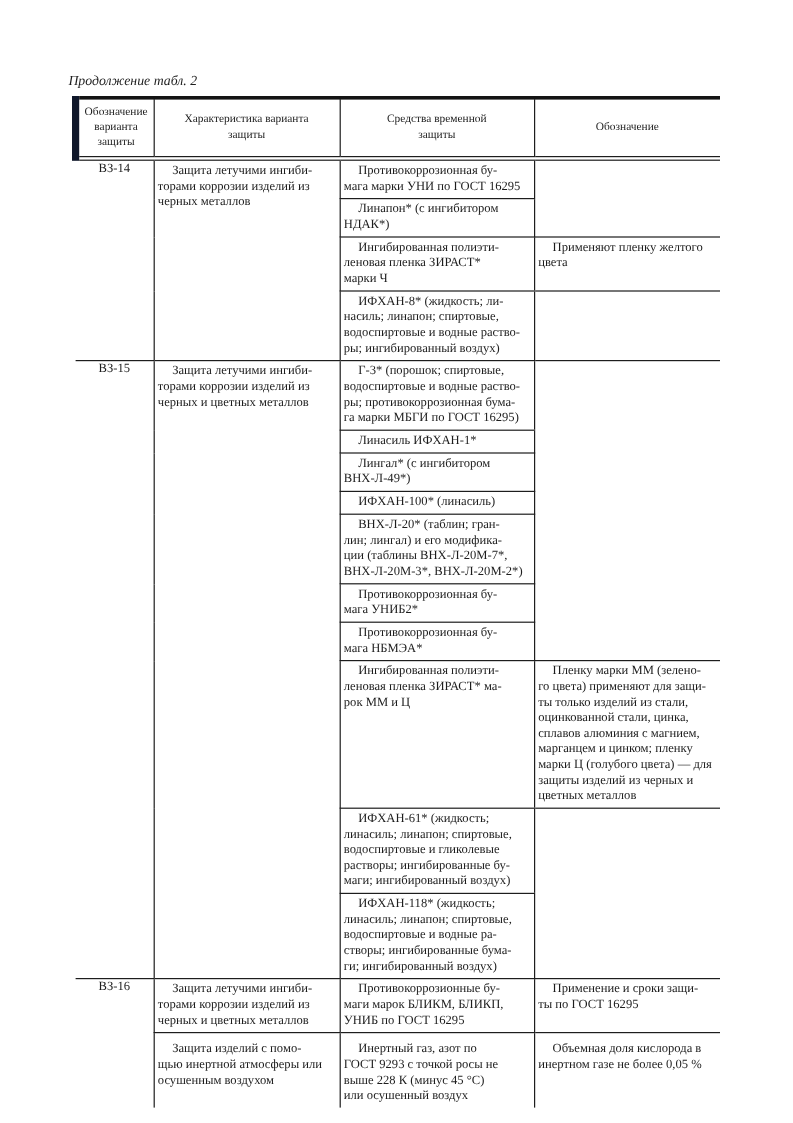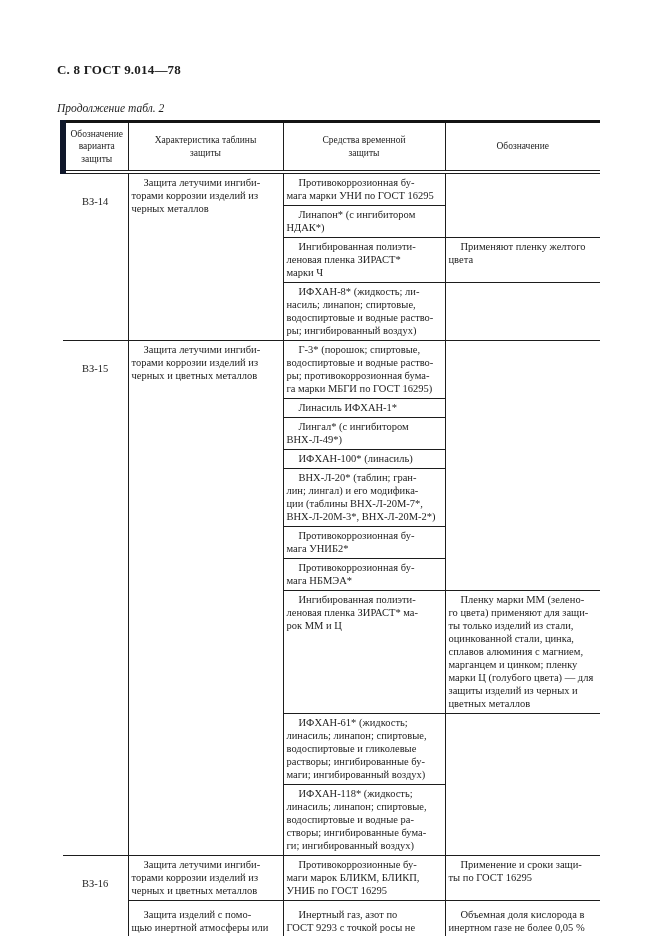--- a/index.html
+++ b/index.html
@@ -22,48 +22,47 @@
   th {
     font-size:9.5px; font-weight:normal; text-align:center; vertical-align:middle;
     padding:5px 2px; line-height:1.3; white-space:pre-line;
     border-bottom:4px double #1d1d1d;
   }
   th.h1 { border-left:6px solid #0f172a; }
   td {
     font-size:10.5px; line-height:13px; vertical-align:top;
     padding:2px 3px 3px 3px; white-space:pre-line;
   }
-  td.code { text-align:center; padding-top:21px; }
+  td.code { text-align:center; padding-top:0; }
   td.char, td.means, td.app { text-indent:12px;margin-top:36px; }
   .bl { border-left:1px solid #1d1d1d; }
   .bb { border-bottom:1px solid #1d1d1d; }
   .pt { padding-top:7px; }
 </style>
 </head>
 <body>
 
 <div class="page">
 
-  <div class="page-header">С. 8 ГОСТ 9.014—78</div>
 
   <div class="table-caption">Продолжение табл. 2</div>
 
   <table class="gost">
     <colgroup>
         <col class="c1">
         <col class="c2">
         <col class="c3">
         <col class="c4">
       </colgroup>
     <thead>
       <tr>
         <th class="h1">Обозначение
 варианта
 защиты</th>
-        <th class="bl">Характеристика таблины
+        <th class="bl">Характеристика варианта
 защиты</th>
         <th class="bl">Средства временной
 защиты</th>
         <th class="bl">Обозначение</th>
       </tr>
     </thead>
     <tbody>
 
       <tr>
         <td class="code bb" rowspan="4">ВЗ-14</td>

